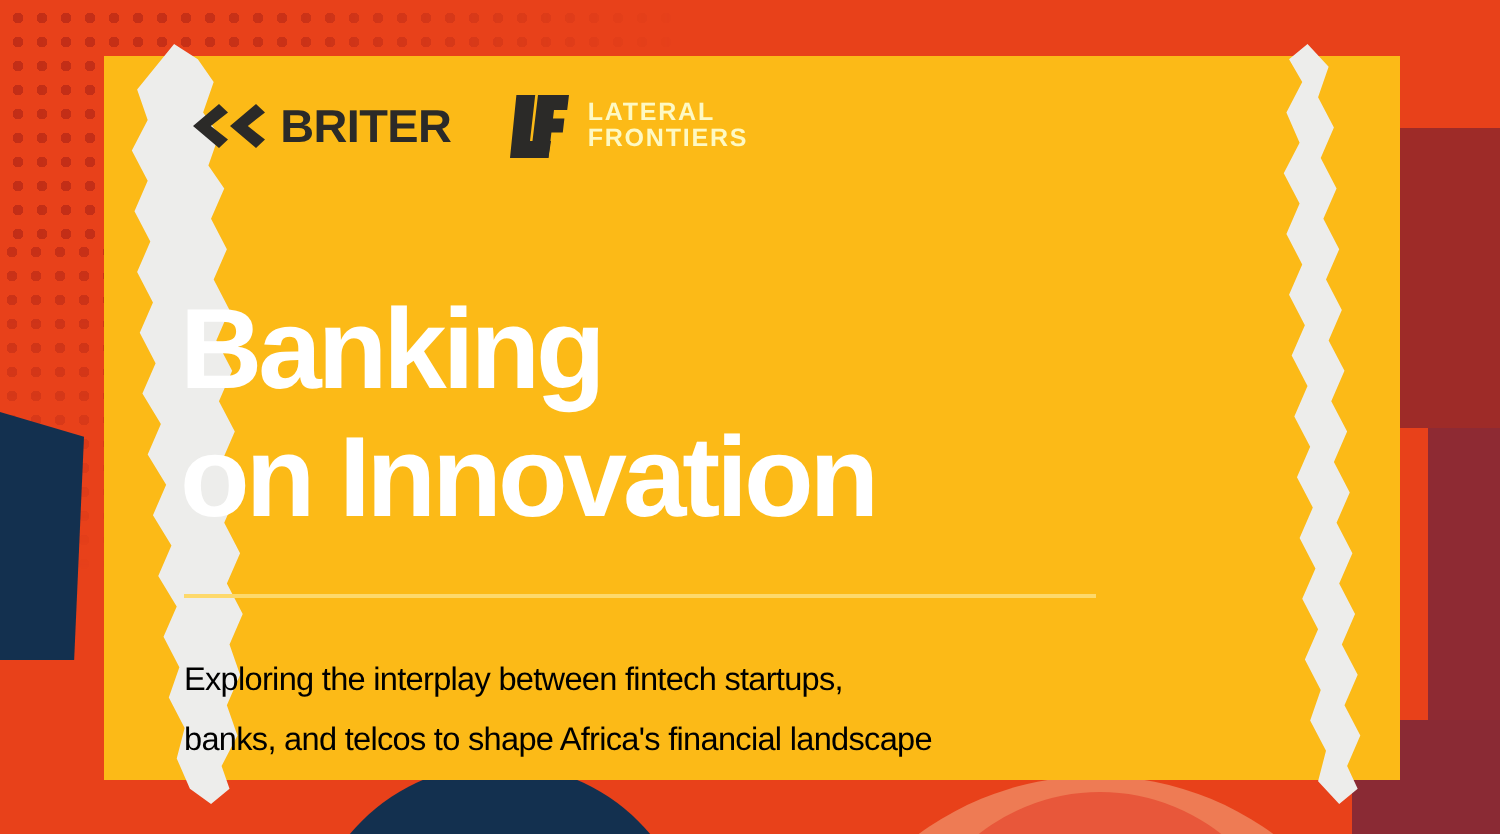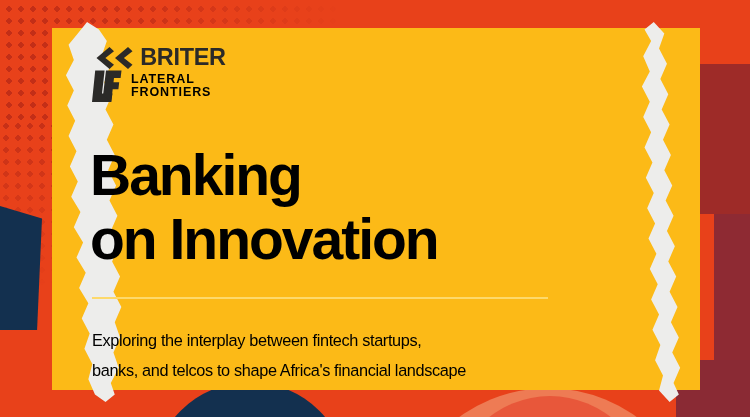--- a/index.html
+++ b/index.html
@@ -187,21 +187,21 @@
     top: 28px;
     width: 500px;
     height: 362px;
   }
 
   .logo-row {
     position: absolute;
     left: 2px;
     top: 18px;
     display: flex;
-    flex-direction: column;
+    gap: 30px;
   }
 
   .logo {
     display: flex;
     align-items: center;
   }
 
   .briter-mark {
     display: block;
     margin-right: 7px;
@@ -223,34 +223,34 @@
   .lf-words {
     display: flex;
     flex-direction: column;
     line-height: 1.08;
   }
   .lf-words span {
     font-family: "Liberation Sans", sans-serif;
     font-weight: 700;
     font-size: 12.5px;
     letter-spacing: 0.9px;
-    color: #000000;
+    color: #fef9c3;
   }
 
   .headline {
     position: absolute;
     left: 0px;
     top: 116px;
     margin: 0;
     font-family: "Liberation Sans", sans-serif;
     font-weight: 700;
     font-size: 57px;
     line-height: 1.12;
     letter-spacing: -2.0px;
-    color: #000000;
+    color: #ffffff;
     white-space: pre-line;
   }
 
   .divider {
     position: absolute;
     left: 2px;
     top: 269px;
     width: 456px;
     height: 2px;
     background: #FDD96B;

